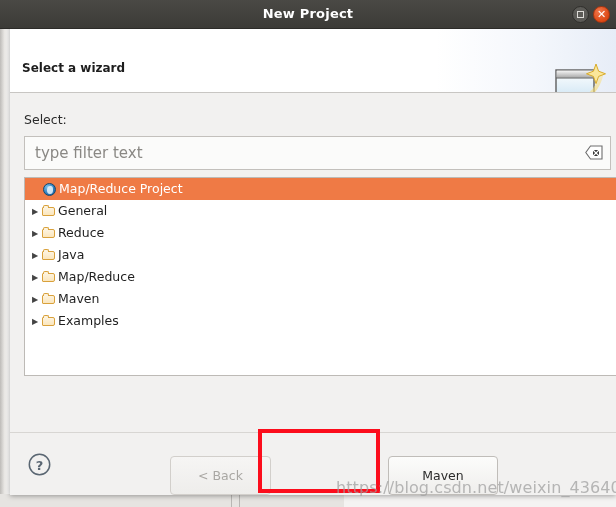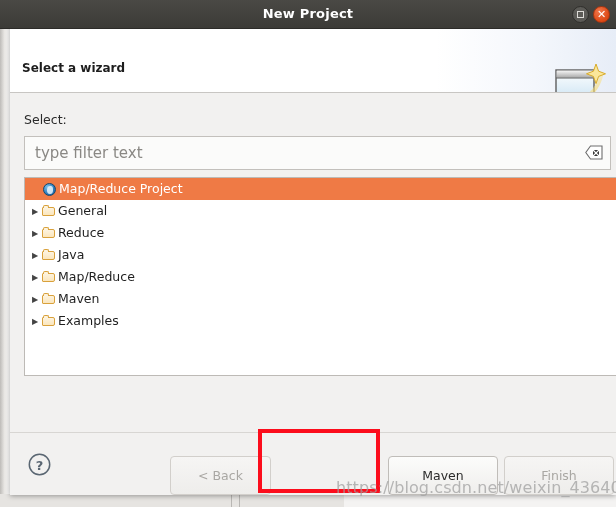--- a/index.html
+++ b/index.html
@@ -438,19 +438,18 @@
 
   <div id="help-icon">
     <svg width="25" height="25" viewBox="0 0 25 25">
       <circle cx="12.5" cy="12.5" r="10.2" fill="none" stroke="#5a6672" stroke-width="1.5"></circle>
       <text x="12.5" y="17.5" text-anchor="middle" font-family="DejaVu Sans, sans-serif" font-size="13" font-weight="bold" fill="#5a6672">?</text>
     </svg>
   </div>
 
   <button class="dlg-btn disabled" id="btn-back">&lt; Back</button>
   <button class="dlg-btn" id="btn-cancel">Maven</button>
-  <button class="dlg-btn disabled" id="btn-finish">Finish</button>
 
 </div>
 
 <div id="annotation-rect"></div>
 
 <div id="watermark">https://blog.csdn.net/weixin_43640161</div>
 
 </body></html>

